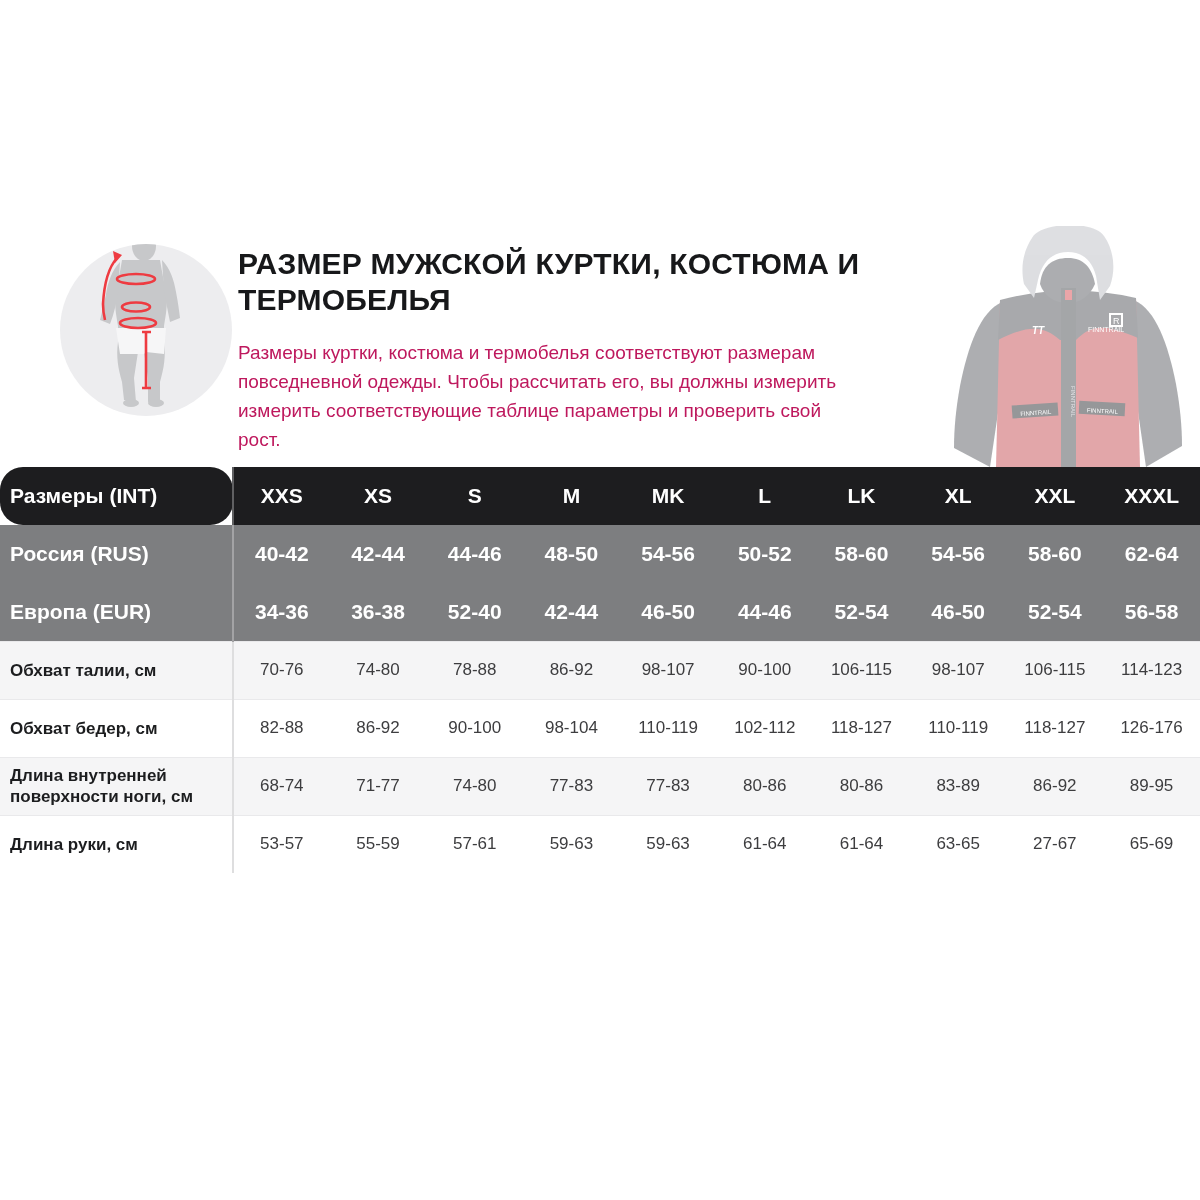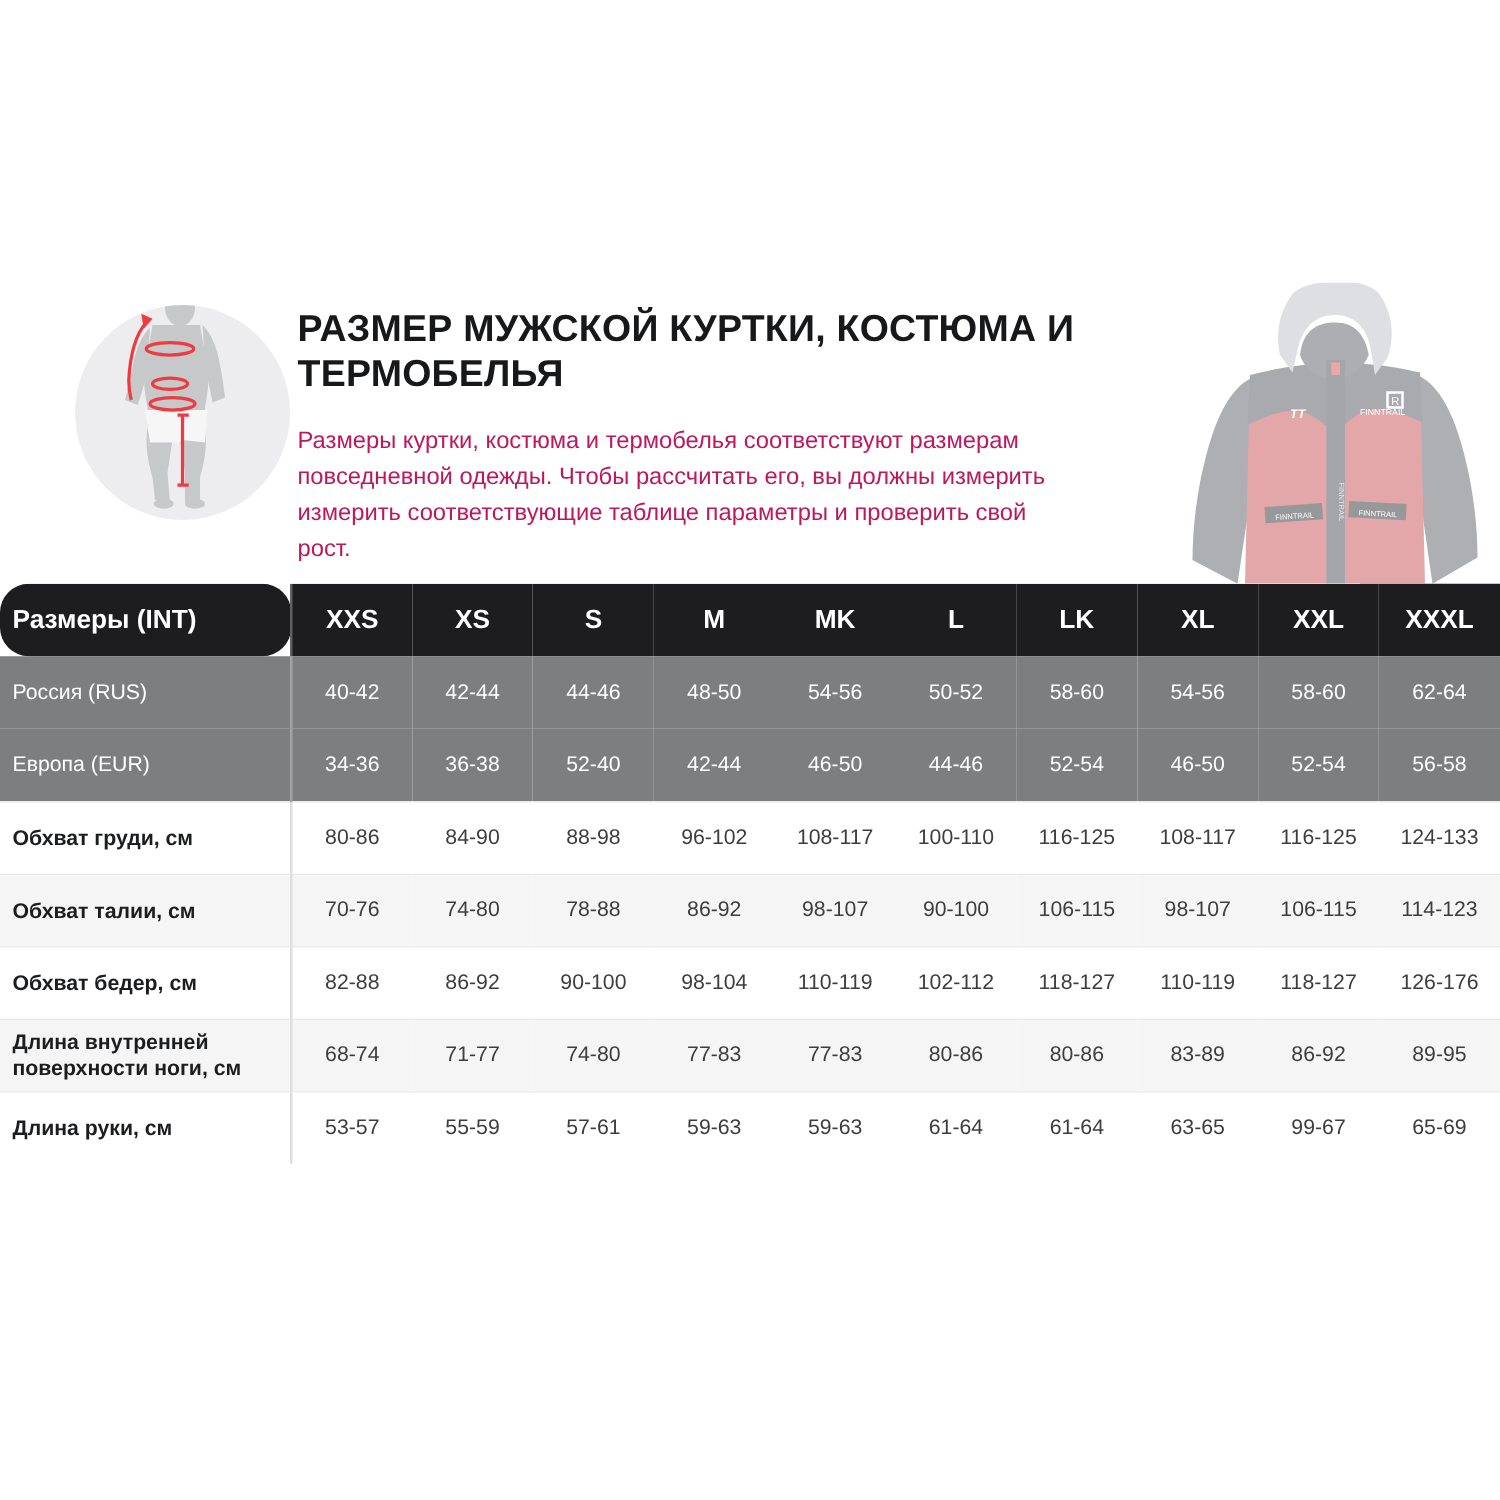--- a/index.html
+++ b/index.html
@@ -19,21 +19,21 @@
 
   
   table.size-table { width:1200px; border-collapse:collapse; table-layout:fixed; }
   .size-table col.c-first { width:233px; }
   .size-table tr { height:58px; }
   .size-table th, .size-table td { vertical-align:middle; text-align:center; padding:0; }
 
   .size-table thead th { background:#1d1d1f; color:#ffffff; font-size:21px; font-weight:bold; }
   .size-table thead th.rowlabel { text-align:left; padding-left:10px; border-right:2px solid #606062;border-radius:23px; }
 
-  .size-table tr.gray td { background:#7d7e80; color:#ffffff; font-size:17px; font-weight:normal; }
+  .size-table tr.gray td { background:#7d7e80; color:#ffffff; font-size:21px; font-weight:bold; }
   .size-table tr.gray td.rowlabel { text-align:left; padding-left:10px; border-right:2px solid #a3a3a5; }
 
   .size-table tr.white td { background:#ffffff; }
   .size-table tr.light td { background:#f5f5f6; }
   .size-table tr.white td, .size-table tr.light td {
       color:#3d3d3f; font-size:17px; border-top:1px solid #e9e9eb; }
   .size-table tr.white td.rowlabel, .size-table tr.light td.rowlabel {
       text-align:left; padding-left:10px; padding-right:14px; font-weight:bold; color:#1c1d1f;
       border-right:2px solid #dededf; line-height:21px; }
 </style>
@@ -172,33 +172,20 @@
         <td>36-38</td>
         <td>52-40</td>
         <td>42-44</td>
         <td>46-50</td>
         <td>44-46</td>
         <td>52-54</td>
         <td>46-50</td>
         <td>52-54</td>
         <td>56-58</td>
       </tr>
-      <tr class="white">
-        <td class="rowlabel">Обхват груди, см</td>
-        <td>80-86</td>
-        <td>84-90</td>
-        <td>88-98</td>
-        <td>96-102</td>
-        <td>108-117</td>
-        <td>100-110</td>
-        <td>116-125</td>
-        <td>108-117</td>
-        <td>116-125</td>
-        <td>124-133</td>
-      </tr>
       <tr class="light">
         <td class="rowlabel">Обхват талии, см</td>
         <td>70-76</td>
         <td>74-80</td>
         <td>78-88</td>
         <td>86-92</td>
         <td>98-107</td>
         <td>90-100</td>
         <td>106-115</td>
         <td>98-107</td>
@@ -234,17 +221,17 @@
       <tr class="white">
         <td class="rowlabel">Длина руки, см</td>
         <td>53-57</td>
         <td>55-59</td>
         <td>57-61</td>
         <td>59-63</td>
         <td>59-63</td>
         <td>61-64</td>
         <td>61-64</td>
         <td>63-65</td>
-        <td>99-67</td>
+        <td>27-67</td>
         <td>65-69</td>
       </tr>
     </tbody>
 </table>
 
 </body></html>

